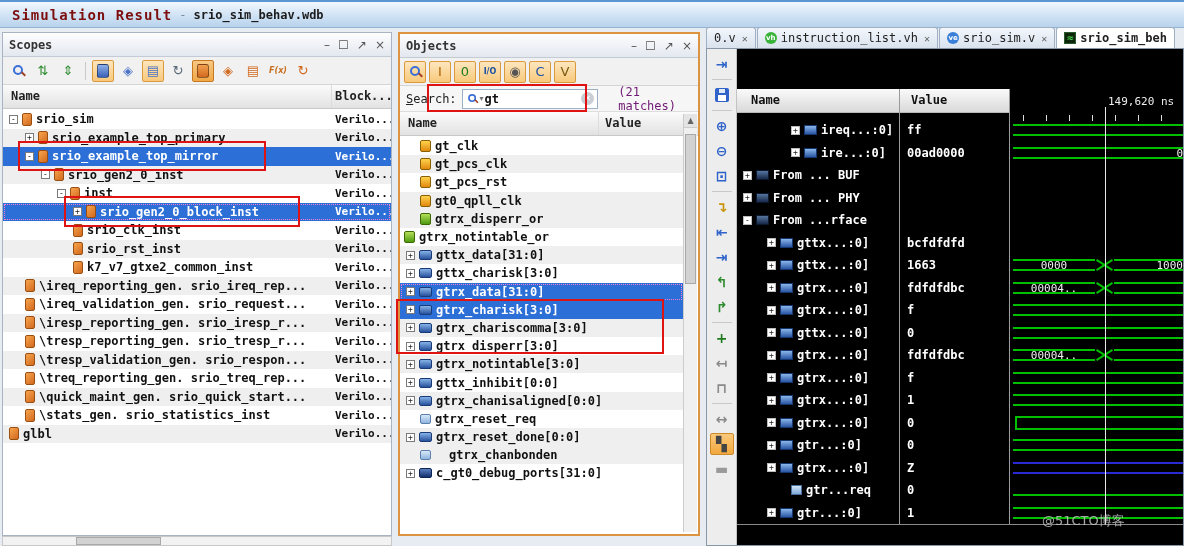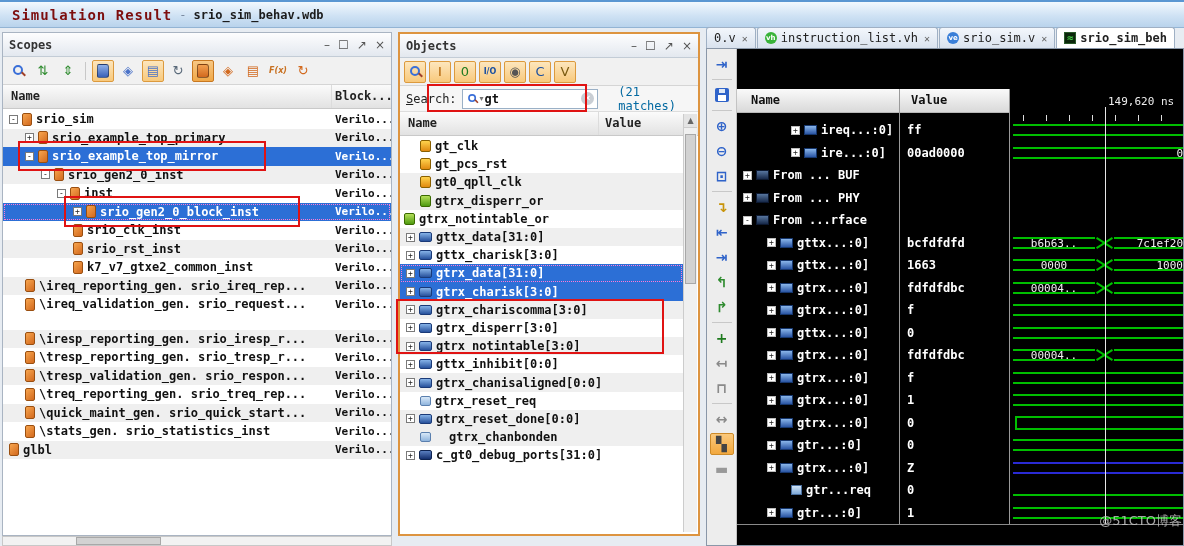--- a/index.html
+++ b/index.html
@@ -63,21 +63,21 @@
   .psearch{position:absolute;left:0;top:52px;right:0;height:26px;background:#f6f6f6;
     border-bottom:1px solid #ddd;display:flex;align-items:center;padding-left:6px;gap:5px}
   .slabel{font:12px "DejaVu Sans Mono",monospace;color:#222}
   .slabel::first-letter{text-decoration:underline}
   .sfield{position:relative;width:148px;height:20px;background:#fff;border:1px solid #9ab0c6;
     display:flex;align-items:center;padding-left:3px;gap:1px}
   .sarrow{font-size:8px;color:#777}
   .sinput{border:none;outline:none;width:90px;font:bold 12px "DejaVu Sans Mono",monospace;color:#111;background:transparent}
   .sclear{width:13px;height:13px;border-radius:50%;background:#c9ced4;color:#fff;font:bold 9px/13px sans-serif;
     text-align:center;margin-left:auto;margin-right:3px}
-  .smatches{font:12px "DejaVu Sans Mono",monospace;color:#0369a1;margin-left:15px}
+  .smatches{font:12px "DejaVu Sans Mono",monospace;color:#701a75;margin-left:15px}
 
   
   .mag{position:relative;width:13px;height:13px;display:inline-block;flex:0 0 auto}
   .mag::before{content:"";position:absolute;left:1px;top:1px;width:6px;height:6px;border:2px solid #3a6fd8;border-radius:50%}
   .mag::after{content:"";position:absolute;left:9px;top:9px;width:5px;height:2px;background:#a04028;transform:rotate(45deg)}
   .booki{width:12px;height:14px;border-radius:2px 3px 3px 2px;border:1px solid rgba(0,0,0,.4)}
   .savei{width:14px;height:14px;background:#2f63c9;border-radius:2px;position:relative}
   .savei::before{content:"";position:absolute;left:4px;top:1px;width:6px;height:4px;background:#dfe8f6}
   .savei::after{content:"";position:absolute;left:3px;bottom:1px;width:8px;height:6px;background:#fff}
 
@@ -130,21 +130,21 @@
   .wl{position:absolute;height:2px;background:#00be00}
   .wl.blue{background:#2a2ad4}
   .xb{position:absolute;width:19px;height:2px;background:#00be00;left:82px;top:10px}
   .wbox{position:absolute;left:2px;right:0;top:4px;bottom:4px;border:2px solid #00be00}
   .wlab{position:absolute;font:11px "DejaVu Sans Mono",monospace;color:#f2f2f2;top:5px}
   .wlab.l{left:0;width:82px;text-align:center}
   .wlab.r{right:2px}
 
   
   .redbox{position:absolute;border:2px solid #e01313;z-index:50}
-  .watermark{position:absolute;left:1042px;top:512px;width:140px;text-align:right;
+  .watermark{position:absolute;left:1042px;top:512px;width:140px;text-align:left;
     font:13px "DejaVu Sans",sans-serif;color:rgba(195,195,195,.85);z-index:60}
 </style>
 </head>
 <body>
 
 <div class="stage">
 
   <div class="titlebar">
     <span class="t1">Simulation Result</span>
     <span class="t2">-</span>
@@ -242,21 +242,21 @@
         <div class="srow alt" style="padding-left: 22px;">
           <span class="mod"></span>
           <span class="lbl">\ireq_reporting_gen. srio_ireq_rep...</span>
           <span class="blk">Verilo...</span>
         </div>
         <div class="srow" style="padding-left: 22px;">
           <span class="mod"></span>
           <span class="lbl">\ireq_validation_gen. srio_request...</span>
           <span class="blk">Verilo...</span>
         </div>
-        <div class="srow alt" style="padding-left: 22px; margin-top: 16px;">
+        <div class="srow alt" style="padding-left: 22px;">
           <span class="mod"></span>
           <span class="lbl">\iresp_reporting_gen. srio_iresp_r...</span>
           <span class="blk">Verilo...</span>
         </div>
         <div class="srow" style="padding-left: 22px;">
           <span class="mod"></span>
           <span class="lbl">\tresp_reporting_gen. srio_tresp_r...</span>
           <span class="blk">Verilo...</span>
         </div>
         <div class="srow alt" style="padding-left: 22px;">
@@ -323,20 +323,24 @@
     </div>
     <div class="pcols" style="top:78px">
       <span style="position:absolute;left:8px;top:4px">Name</span>
       <span style="position:absolute;left:205px;top:4px">Value</span>
       <span class="collsep" style="left:198px"></span>
     </div>
     <div class="rowsbox" style="top:103px;right:15px" id="objects-rows">
         <div class="orow" style="padding-left: 20px;">
           <span class="o-clk"></span>
           <span class="lbl">gt_clk</span>
+        </div>
+        <div class="orow alt" style="padding-left: 20px;">
+          <span class="o-clk"></span>
+          <span class="lbl">gt_pcs_clk</span>
         </div>
         <div class="orow" style="padding-left: 20px;">
           <span class="o-clk"></span>
           <span class="lbl">gt_pcs_rst</span>
         </div>
         <div class="orow alt" style="padding-left: 20px;">
           <span class="o-clk"></span>
           <span class="lbl">gt0_qpll_clk</span>
         </div>
         <div class="orow alt" style="padding-left: 20px;">
@@ -621,30 +625,20 @@
           <span class="wl" style="left: 0px; width: 172px; top: 15px;"></span>
         </div>
         <div style="position: absolute; left: 0px; right: 0px; height: 22.5px; top: 22.5px;">
           <span class="wl" style="left: 0px; width: 172px; top: 5px;"></span>
           <span class="wl" style="left: 0px; width: 172px; top: 15px;"></span>
           <span class="wlab r">0</span>
         </div>
         <div style="position: absolute; left: 0px; right: 0px; height: 22.5px; top: 45px;"></div>
         <div style="position: absolute; left: 0px; right: 0px; height: 22.5px; top: 67.5px;"></div>
         <div style="position: absolute; left: 0px; right: 0px; height: 22.5px; top: 90px;"></div>
-        <div style="position: absolute; left: 0px; right: 0px; height: 22.5px; top: 112.5px;">
-          <span class="wl" style="left: 0px; width: 82px; top: 5px;"></span>
-          <span class="wl" style="left: 0px; width: 82px; top: 15px;"></span>
-          <span class="wl" style="left: 101px; width: 71px; top: 5px;"></span>
-          <span class="wl" style="left: 101px; width: 71px; top: 15px;"></span>
-          <span class="xb" style="transform: rotate(33deg);"></span>
-          <span class="xb" style="transform: rotate(-33deg);"></span>
-          <span class="wlab l">b6b63..</span>
-          <span class="wlab r">7c1ef20</span>
-        </div>
         <div style="position: absolute; left: 0px; right: 0px; height: 22.5px; top: 135px;">
           <span class="wl" style="left: 0px; width: 82px; top: 5px;"></span>
           <span class="wl" style="left: 0px; width: 82px; top: 15px;"></span>
           <span class="wl" style="left: 101px; width: 71px; top: 5px;"></span>
           <span class="wl" style="left: 101px; width: 71px; top: 15px;"></span>
           <span class="xb" style="transform: rotate(33deg);"></span>
           <span class="xb" style="transform: rotate(-33deg);"></span>
           <span class="wlab l">0000</span>
           <span class="wlab r">1000</span>
         </div>

